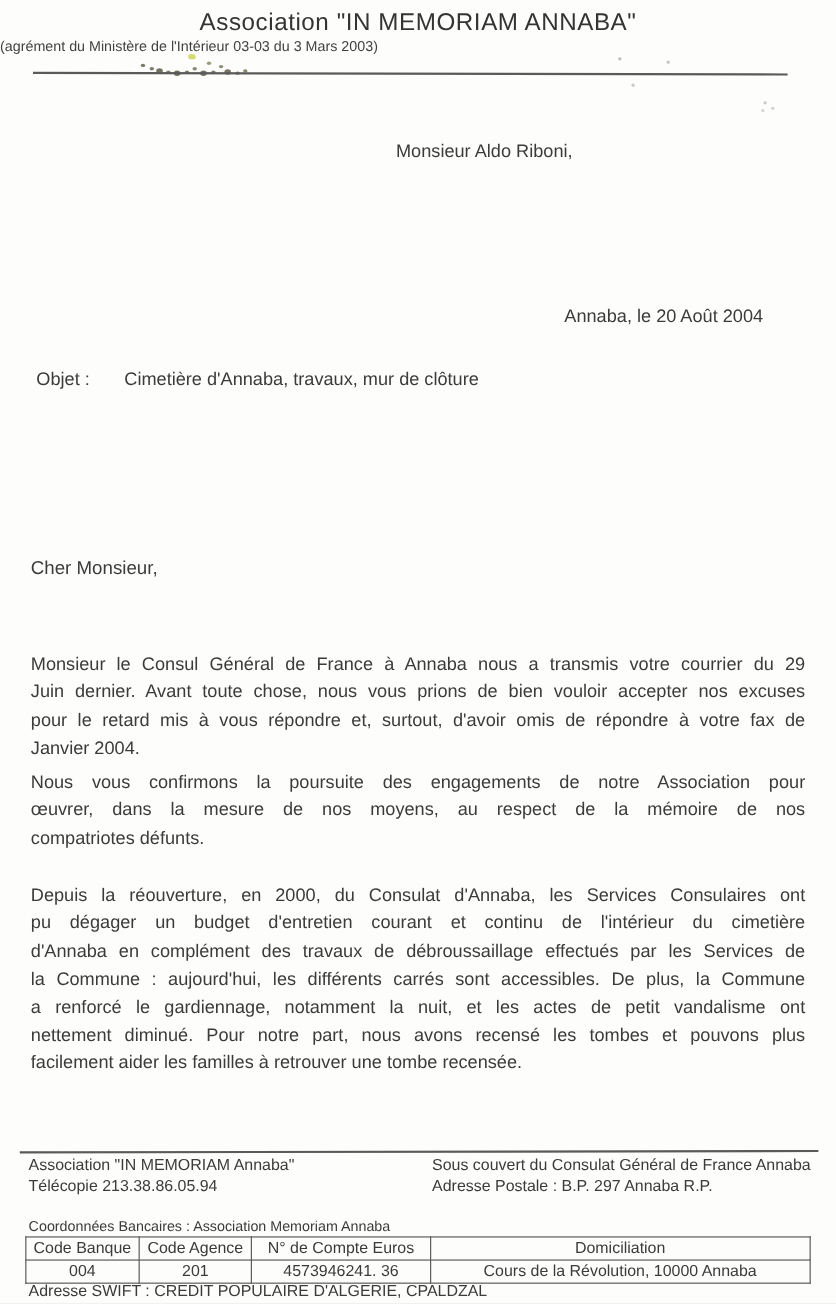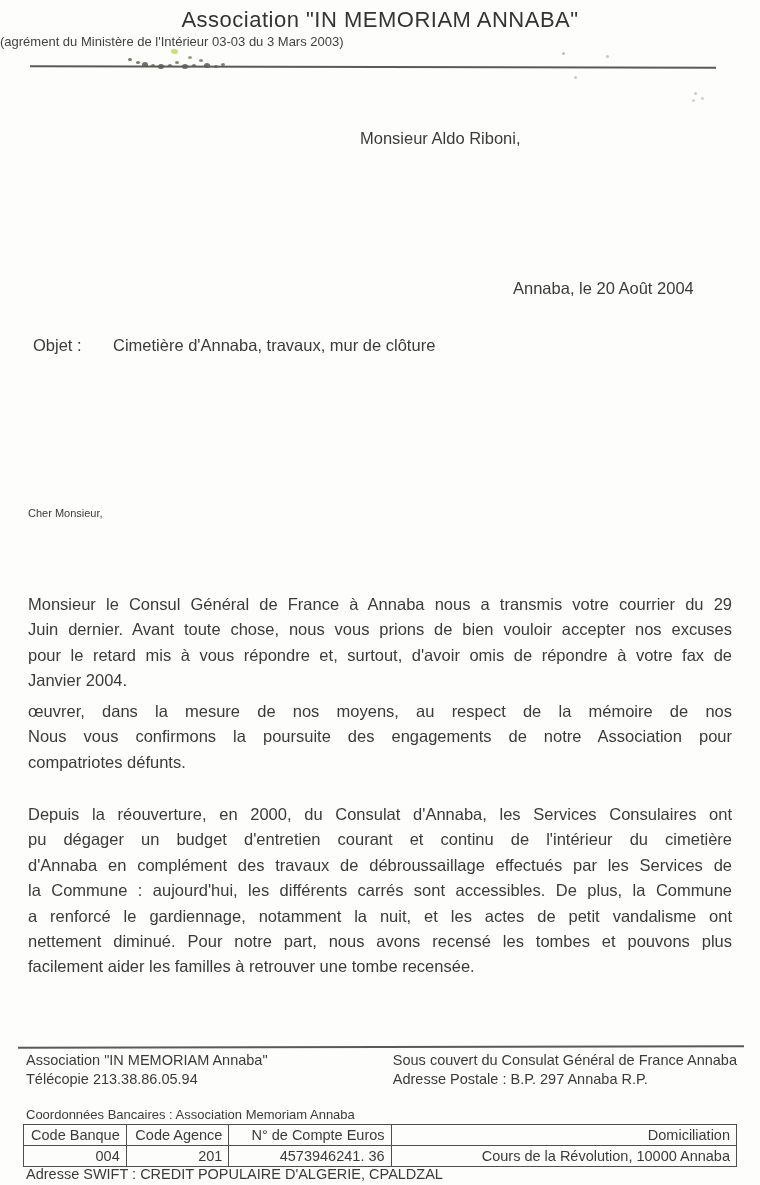--- a/index.html
+++ b/index.html
@@ -64,21 +64,21 @@
     top: 92px; left: 694px; width: 3px; height: 3px;
     background: #9a9a9a; border-radius: 50%; opacity: .5;
     box-shadow: 7px 5px 0 0 #a5a5a5, -2px 7px 0 0 #ababab;
   }
 
   
   .recipient { top: 129px; left: 360px; font-size: 16.5px; }
   .dateline  { top: 279px; left: 513px; font-size: 16.5px; }
   .subject-row { top: 336px; left: 33px; width: 700px; font-size: 16.5px; }
   .subject-label { display: inline-block; width: 80px; }
-  .salutation { top: 507px; left: 28px; font-size: 11px; }
+  .salutation { top: 507px; left: 28px; font-size: 17px; }
 
   .para {
     left: 28px; width: 704px;
     font-size: 16.5px;
     line-height: 25.4px;
     color: var(--ink, #3b3b3b);
   }
   .para-1 { top: 592px; }
   .para-2 { top: 699px; }
   .para-3 { top: 802px; }
@@ -92,21 +92,21 @@
   .bank-table {
     top: 1124px; left: 23px; width: 714px;
     border-collapse: collapse;
     table-layout: fixed;
     font-size: 14.5px;
     color: var(--ink, #3b3b3b);
   }
   .bank-table th, .bank-table td {
     border: 1.6px solid #4e4e4e;
     font-weight: normal;
-    text-align: right;
+    text-align: center;
     height: 20px;
     padding: 0 6px;
     overflow: hidden;
     white-space: nowrap;
   }
   .col-1 { width: 102px; } .col-2 { width: 102px; } .col-3 { width: 161px; } .col-4 { width: 343px; }
   .swift-line { top: 1166px; left: 26px; font-size: 14.5px; text-align: center; }
 </style>
 </head>
 <body>
@@ -132,22 +132,22 @@
 
   <div class="abs salutation">Cher Monsieur,</div>
 
   <div class="abs para para-1">
       <div class="jline">Monsieur le Consul Général de France à Annaba nous a transmis votre courrier du 29</div>
       <div class="jline">Juin dernier. Avant toute chose, nous vous prions de bien vouloir accepter nos excuses</div>
       <div class="jline">pour le retard mis à vous répondre et, surtout, d'avoir omis de répondre à votre fax de</div>
       <div class="jline last">Janvier 2004.</div>
     </div>
   <div class="abs para para-2">
+      <div class="jline">Nous vous confirmons la poursuite des engagements de notre Association pour</div>
       <div class="jline">œuvrer, dans la mesure de nos moyens, au respect de la mémoire de nos</div>
-      <div class="jline">Nous vous confirmons la poursuite des engagements de notre Association pour</div>
       <div class="jline last">compatriotes défunts.</div>
     </div>
   <div class="abs para para-3">
       <div class="jline">Depuis la réouverture, en 2000, du Consulat d'Annaba, les Services Consulaires ont</div>
       <div class="jline">pu dégager un budget d'entretien courant et continu de l'intérieur du cimetière</div>
       <div class="jline">d'Annaba en complément des travaux de débroussaillage effectués par les Services de</div>
       <div class="jline">la Commune : aujourd'hui, les différents carrés sont accessibles. De plus, la Commune</div>
       <div class="jline">a renforcé le gardiennage, notamment la nuit, et les actes de petit vandalisme ont</div>
       <div class="jline">nettement diminué. Pour notre part, nous avons recensé les tombes et pouvons plus</div>
       <div class="jline last">facilement aider les familles à retrouver une tombe recensée.</div>

